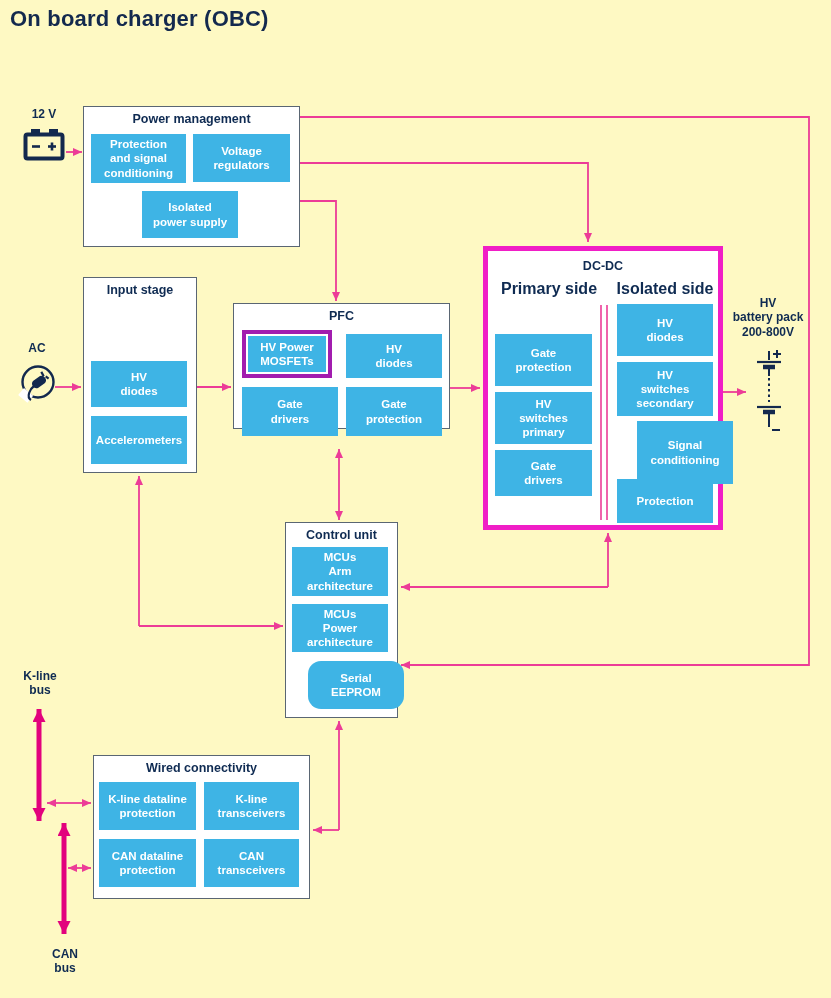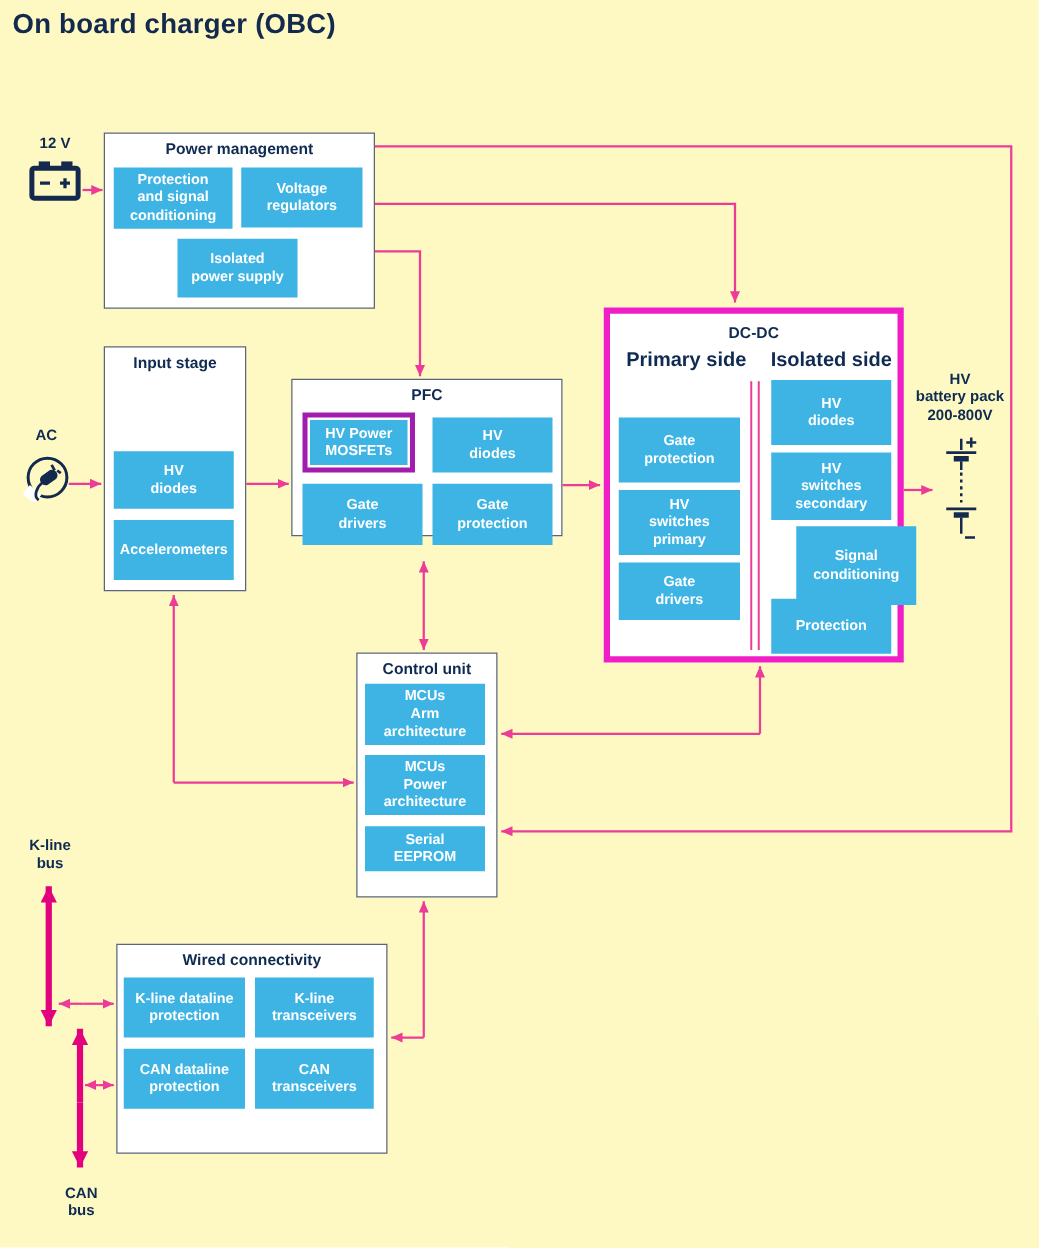--- a/index.html
+++ b/index.html
@@ -145,25 +145,25 @@
   </div>
 
   <div class="group" style="left:285px;top:522px;width:113px;height:196px;">
     <div class="group-title">Control unit</div>
     <div class="block" style="left:6px;top:24px;width:96px;height:49px;">MCUs
 Arm
 architecture</div>
     <div class="block" style="left:6px;top:81px;width:96px;height:48px;">MCUs
 Power
 architecture</div>
-    <div class="block" style="left:6px;top:138px;width:96px;height:36px;">Serial
+    <div class="block" style="left:22px;top:138px;width:96px;height:48px;border-radius:13px;">Serial
 EEPROM</div>
   </div>
 
-  <div class="group" style="left:93px;top:755px;width:217px;height:168px;">
+  <div class="group" style="left:93px;top:755px;width:217px;height:144px;">
     <div class="group-title">Wired connectivity</div>
     <div class="block" style="left:5px;top:26px;width:97px;height:48px;">K-line dataline
 protection</div>
     <div class="block" style="left:110px;top:26px;width:95px;height:48px;">K-line
 transceivers</div>
     <div class="block" style="left:5px;top:83px;width:97px;height:48px;">CAN dataline
 protection</div>
     <div class="block" style="left:110px;top:83px;width:95px;height:48px;">CAN
 transceivers</div>
   </div>

